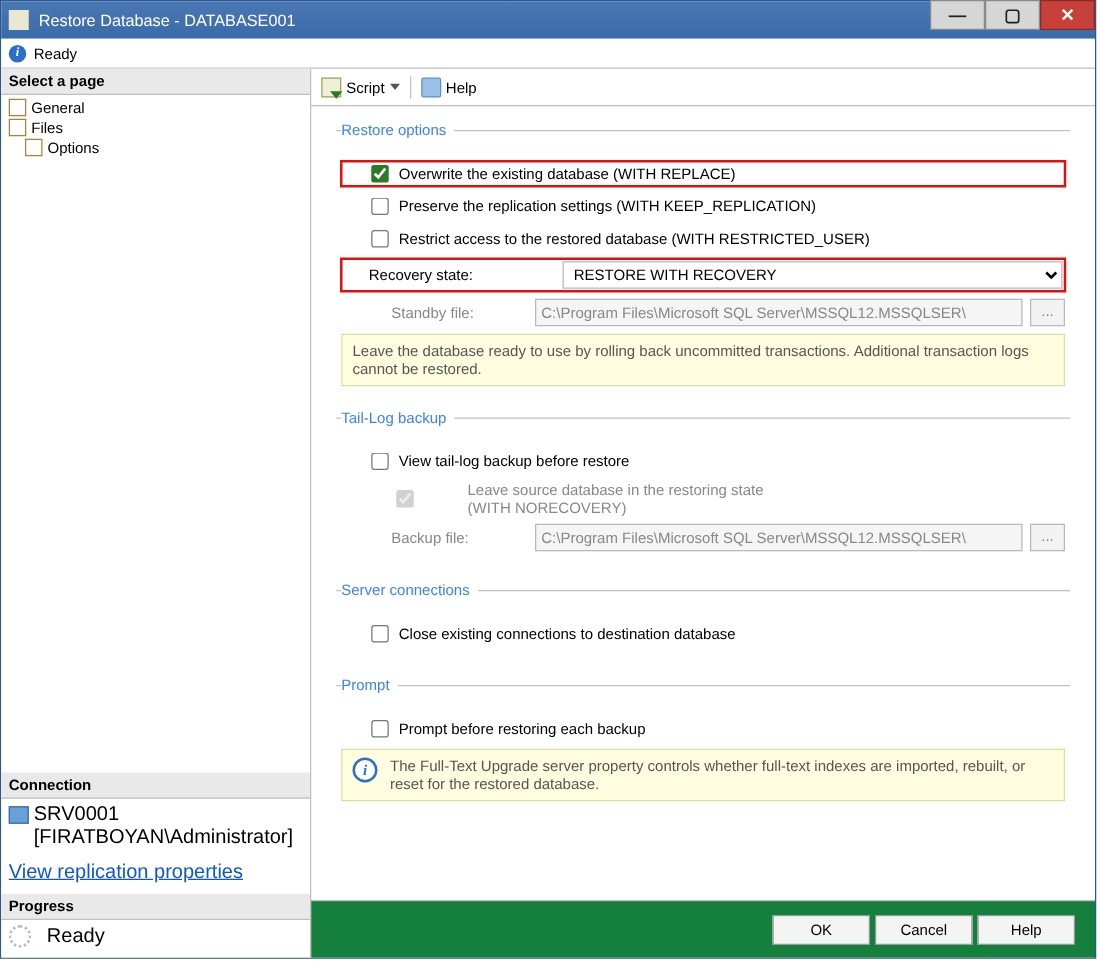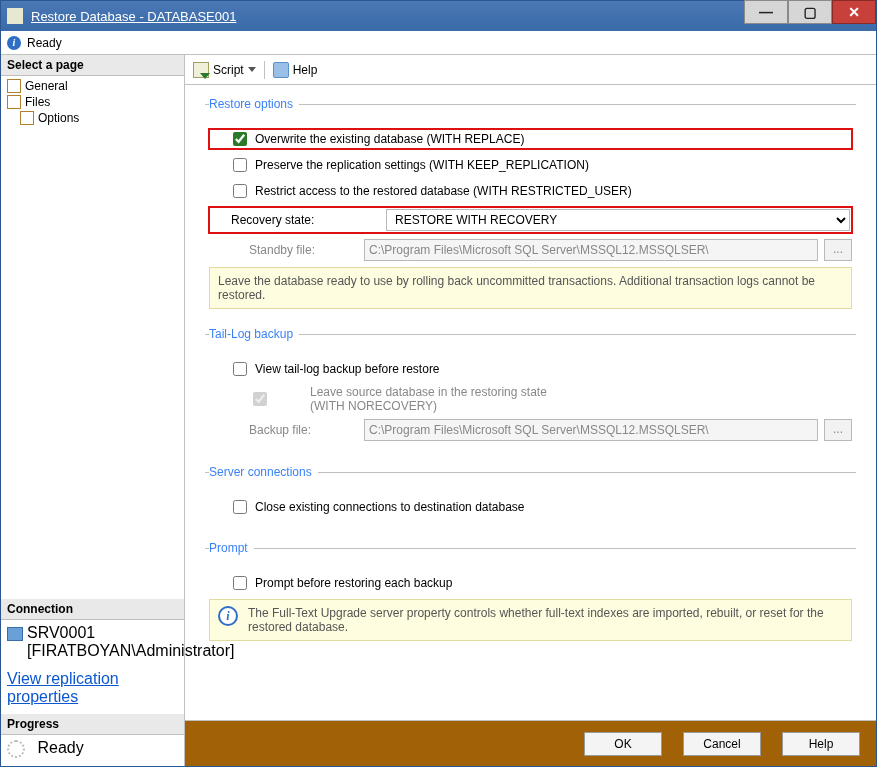--- a/index.html
+++ b/index.html
@@ -1,28 +1,28 @@
 <!DOCTYPE html>
 <html><head>
 <meta charset="utf-8">
 <style>
   * { box-sizing: border-box; font-family: "Segoe UI", Tahoma, sans-serif; }
   body { margin: 0; background: #fff; width: 879px; height: 769px; overflow: hidden; font-size: 12px; }
   .window { border: 1px solid #2b5790; width: 877px; height: 767px; display: flex; flex-direction: column; }
   .titlebar { height: 30px; background: linear-gradient(#4a78b5,#3a6aa8); color: #fff; display: flex; align-items: center; padding-left: 6px; }
   .titlebar .title-icon { width: 16px; height: 16px; background: #e8e8d0; margin-right: 8px; display:inline-block; }
-  .titlebar .title-text { flex: 1; font-size: 13px; text-decoration: underline; }
+  .titlebar .title-text { flex: 1; font-size: 13px; }
   .winbtns { display: flex; height: 100%; }
   .winbtn { width: 44px; height: 24px; margin-top:-1px; display: flex; align-items: center; justify-content: center; font-size: 14px; font-weight: bold; }
   .winbtn.min, .winbtn.max { background: #d6d6d6; color: #222; border:1px solid #8a8a8a; }
   .winbtn.close { background: #c8403a; color: #fff; border:1px solid #8a2a26; }
   .statusbar { height: 24px; background: #fff; border-bottom: 1px solid #c0c0c0; display: flex; align-items: center; padding-left: 6px; font-size: 12px; }
   .blue-i { width:14px; height:14px; border-radius:50%; background:#2d6fc4; color:#fff; display:inline-flex; align-items:center; justify-content:center; font-weight:bold; font-style:italic; font-family: Georgia, serif; font-size:10px; margin-right:6px; }
   .body { flex: 1; display: flex; min-height: 0; }
-  .sidebar { width: 184px; border-right: 1px solid #c0c0c0; display: flex; flex-direction: column; background:#fff; }
+  .sidebar { width: 248px; border-right: 1px solid #c0c0c0; display: flex; flex-direction: column; background:#fff; }
   .side-head { background: #e9e9e9; padding: 3px 6px; font-weight: bold; border-bottom: 1px solid #c0c0c0; font-size:12px; }
   .side-body { flex: 1; padding: 2px 0; overflow:auto; }
   .nav-item { display: flex; align-items: center; padding: 1px 6px; cursor: default; color:#000; }
   .nav-item .leaf-icon { width:14px; height:14px; margin-right:4px; display:inline-block; }
   .nav-item.sel { background:#fff;margin-left:13px; }
   .leaf-icon.page { background: linear-gradient(#fff,#fff); border:1px solid #b08030; }
   .conn-body { padding: 4px 6px 8px 6px; font-size:16px; }
   .server-icon { width:16px; height:14px; display:inline-block; vertical-align:middle; background:#6aa0d8; border:1px solid #3a6aa8; margin-right:4px; }
   .link { color:#0b57d0; text-decoration: underline; cursor:pointer; display:inline-block; margin-top:10px; }
   .spinner { width:18px; height:18px; border:2px dotted #bbb; border-radius:50%; display:inline-block; vertical-align:middle; margin-right:8px; }
@@ -49,21 +49,21 @@
   .field { flex:1; }
   select, input[type=text] { width:100%; height:22px; font-size:12px; border:1px solid #b9b9b9; padding:0 4px; background:#fff; }
   input[disabled] { background:#f5f5f5; color:#888; }
   .browse { width:28px; height:22px; margin-left:6px; border:1px solid #b9b9b9; background:#f2f2f2; text-align:center; line-height:18px; cursor:default; }
   .note { background:#fffde0; border:1px solid #e0dca0; padding:6px 8px; font-size:12px; color:#555; margin-top:6px; }
   .note.info { display:flex; gap:10px; }
   .info-icon { flex:none; width:20px; height:20px; border-radius:50%; border:2px solid #2d6fc4; color:#2d6fc4; display:flex; align-items:center; justify-content:center; font-weight:bold; font-family: Georgia, serif; font-style:italic; background:#fff; }
   .disabled-text { color:#888; }
   .hl-red { outline:2px solid #d11; outline-offset:-1px; }
 
-  .footer { height:46px; border-top:1px solid #c0c0c0; display:flex; align-items:center; justify-content:flex-end; padding:0 16px; gap:21px; background:#a16207; }
+  .footer { height:46px; border-top:1px solid #c0c0c0; display:flex; align-items:center; justify-content:flex-end; padding:0 16px; gap:4px; background:#15803d; }
   .btn { min-width:78px; height:24px; border:1px solid #9a9a9a; background:#f4f4f4; font-size:12px; cursor:default; }
 </style>
 </head>
 <body>
 
 <div class="window">
 
   <div class="titlebar">
     <span class="title-icon"></span>
     <span class="title-text">Restore Database - DATABASE001</span>

